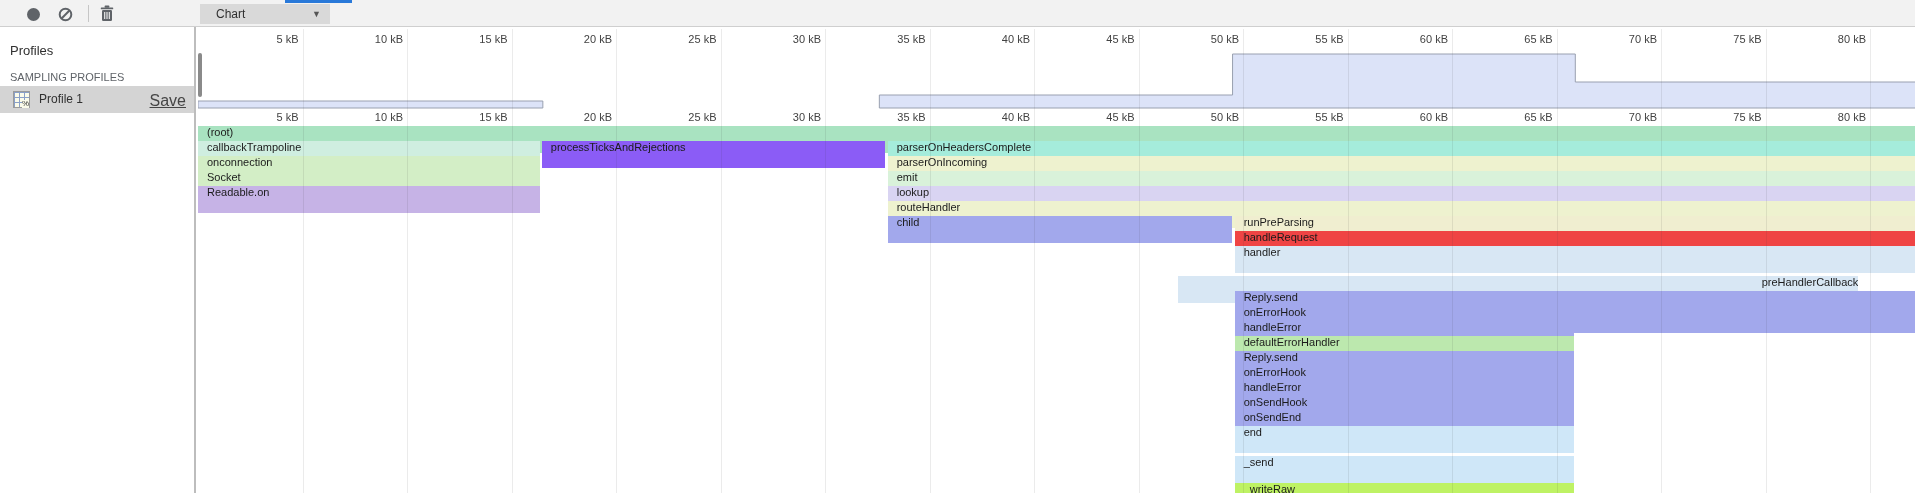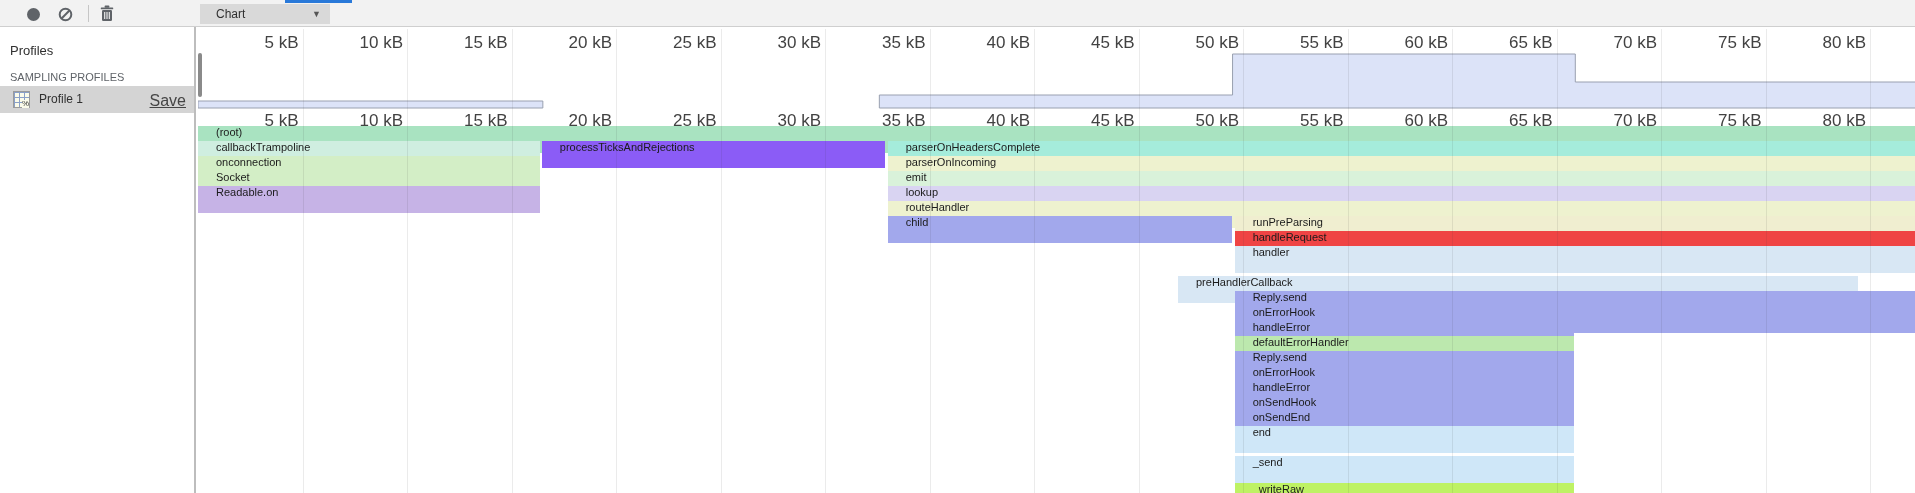--- a/index.html
+++ b/index.html
@@ -39,28 +39,28 @@
   .profile-name { position:absolute; left:39px; top:6px; font-size:12px; color:#303030; }
   .save-link { position:absolute; right:8px; top:6px; font-size:16px; color:#454545;
     text-decoration:underline; cursor:pointer; }
 
   
   .chart-pane { position:absolute; left:198px; top:27px; width:1717px; height:466px;
     background:#fff; overflow:hidden; }
   .gridline { position:absolute; top:2px; bottom:0; width:1px;
     background:rgba(60,60,60,0.10); z-index:5; }
   .ruler-label { position:absolute; width:80px; text-align:right;
-    font-size:17px; color:#424242; z-index:6; }
+    font-size:11px; color:#424242; z-index:6; }
   .overview-svg { position:absolute; left:0; top:0; z-index:2; }
   .overview-handle { position:absolute; left:0; top:26px; width:4px; height:44px;
     background:#8a8a8a; border-radius:3px; z-index:7; }
 
   .flame { position:absolute; left:0; top:0; width:100%; height:100%; z-index:3; }
   .bar { position:absolute; height:27px; font-size:11px; line-height:13px;
-    color:#1b1b1b; padding-left:18px; white-space:nowrap; overflow:hidden; cursor:default; }
+    color:#1b1b1b; padding-left:9px; white-space:nowrap; overflow:hidden; cursor:default; }
   .bar.dotted { background-image:radial-gradient(rgba(255,255,255,0.5) 1px, transparent 1.4px);
     background-size:6px 6px; }
 </style>
 </head>
 <body>
 
 <div class="app">
 
   <div class="toolbar">
     <div class="record-btn"></div>
@@ -165,21 +165,21 @@
         <div class="bar" style="left: 689.7px; width: 1027.28px; top: 129px; background: rgb(238, 242, 207);"><span>parserOnIncoming</span></div>
         <div class="bar" style="left: 0px; width: 341.76px; top: 144px; background: rgb(211, 238, 198);"><span>Socket</span></div>
         <div class="bar" style="left: 689.7px; width: 1027.28px; top: 144px; background: rgb(217, 242, 218);"><span>emit</span></div>
         <div class="bar" style="left: 0px; width: 341.76px; top: 159px; background: rgb(198, 179, 230);"><span>Readable.on</span></div>
         <div class="bar" style="left: 689.7px; width: 1027.28px; top: 159px; background: rgb(217, 212, 242);"><span>lookup</span></div>
         <div class="bar" style="left: 689.7px; width: 1027.28px; top: 174px; background: rgb(238, 242, 207);"><span>routeHandler</span></div>
         <div class="bar dotted" style="left: 689.7px; width: 343.85px; top: 189px; background: rgb(162, 168, 236);"><span>child</span></div>
         <div class="bar" style="left: 1036.64px; width: 680.34px; top: 189px; background: rgb(240, 238, 208);"><span>runPreParsing</span></div>
         <div class="bar" style="left: 1036.64px; width: 680.34px; top: 204px; background: #ef4444;"><span>handleRequest</span></div>
         <div class="bar" style="left: 1036.64px; width: 680.34px; top: 219px; background: rgb(216, 231, 244);"><span>handler</span></div>
-        <div class="bar" style="left: 980px; width: 680.34px; top: 249px; background: rgb(216, 231, 244);"><span>preHandlerCallback</span></div>
+        <div class="bar" style="left: 980px; width: 680.34px; top: 249px; background: rgb(216, 231, 244); text-align: right;"><span>preHandlerCallback</span></div>
         <div class="bar" style="left: 1036.64px; width: 680.34px; top: 264px; background: rgb(162, 168, 236);"><span>Reply.send</span></div>
         <div class="bar" style="left: 1036.64px; width: 680.34px; top: 279px; background: rgb(162, 168, 236);"><span>onErrorHook</span></div>
         <div class="bar" style="left: 1036.64px; width: 339.67px; top: 294px; background: rgb(162, 168, 236);"><span>handleError</span></div>
         <div class="bar" style="left: 1036.64px; width: 339.67px; top: 309px; background: rgb(188, 232, 174);"><span>defaultErrorHandler</span></div>
         <div class="bar" style="left: 1036.64px; width: 339.67px; top: 324px; background: rgb(162, 168, 236);"><span>Reply.send</span></div>
         <div class="bar" style="left: 1036.64px; width: 339.67px; top: 339px; background: rgb(162, 168, 236);"><span>onErrorHook</span></div>
         <div class="bar" style="left: 1036.64px; width: 339.67px; top: 354px; background: rgb(162, 168, 236);"><span>handleError</span></div>
         <div class="bar" style="left: 1036.64px; width: 339.67px; top: 369px; background: rgb(162, 168, 236);"><span>onSendHook</span></div>
         <div class="bar" style="left: 1036.64px; width: 339.67px; top: 384px; background: rgb(162, 168, 236);"><span>onSendEnd</span></div>
         <div class="bar" style="left: 1036.64px; width: 339.67px; top: 399px; background: rgb(207, 231, 248);"><span>end</span></div>

